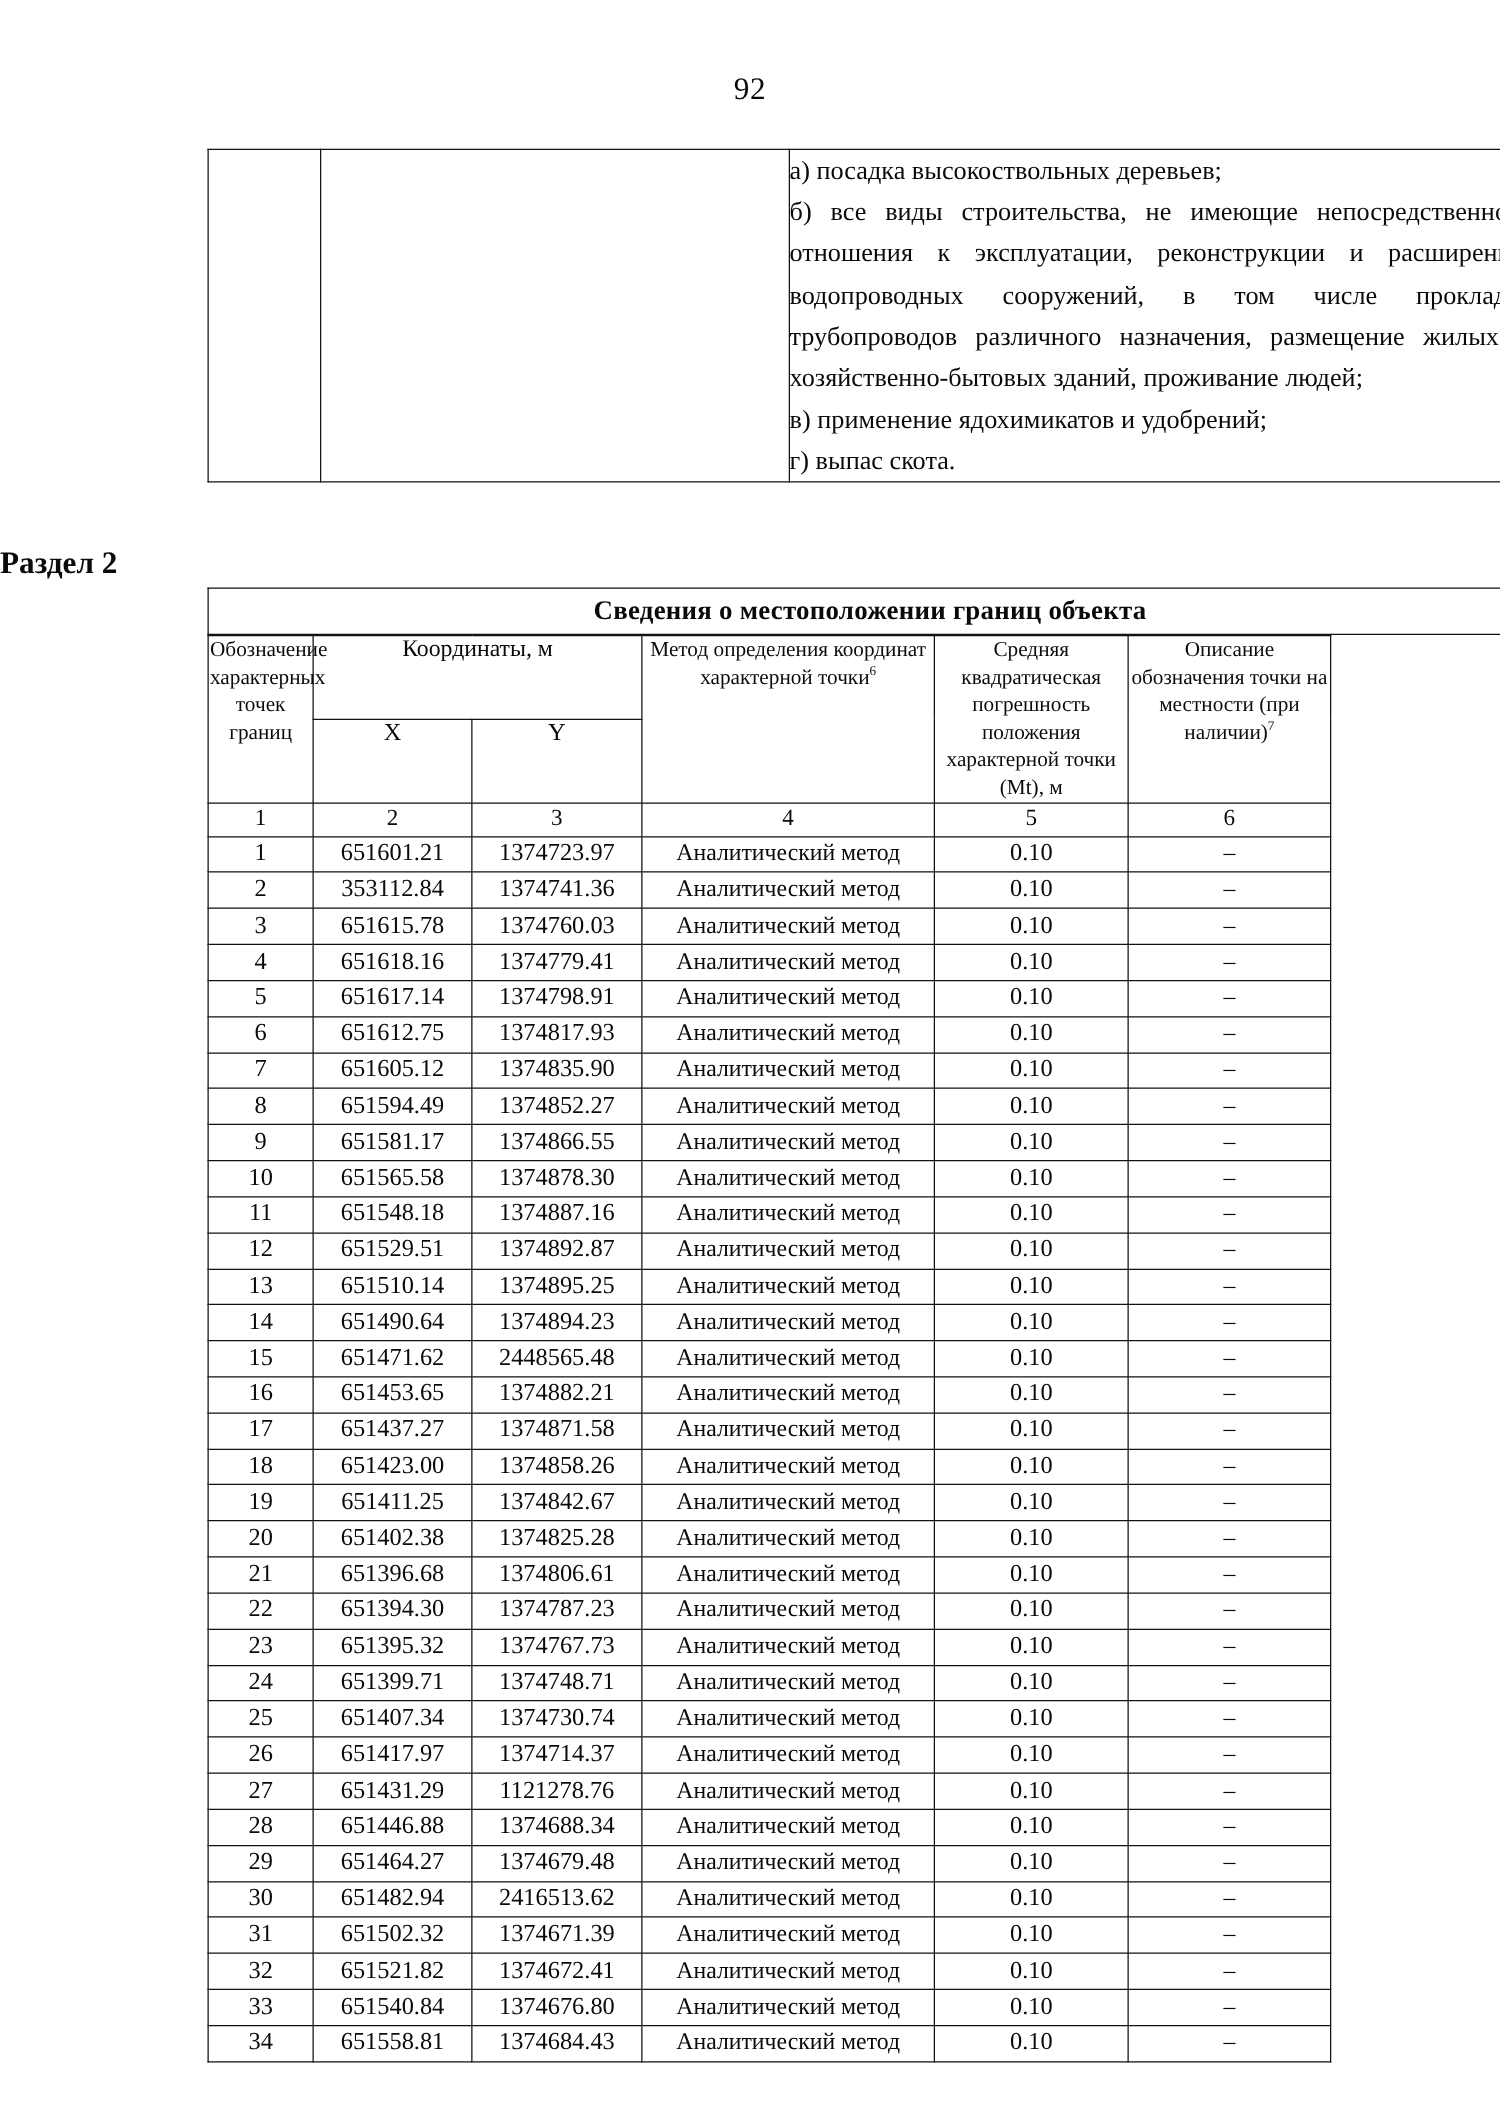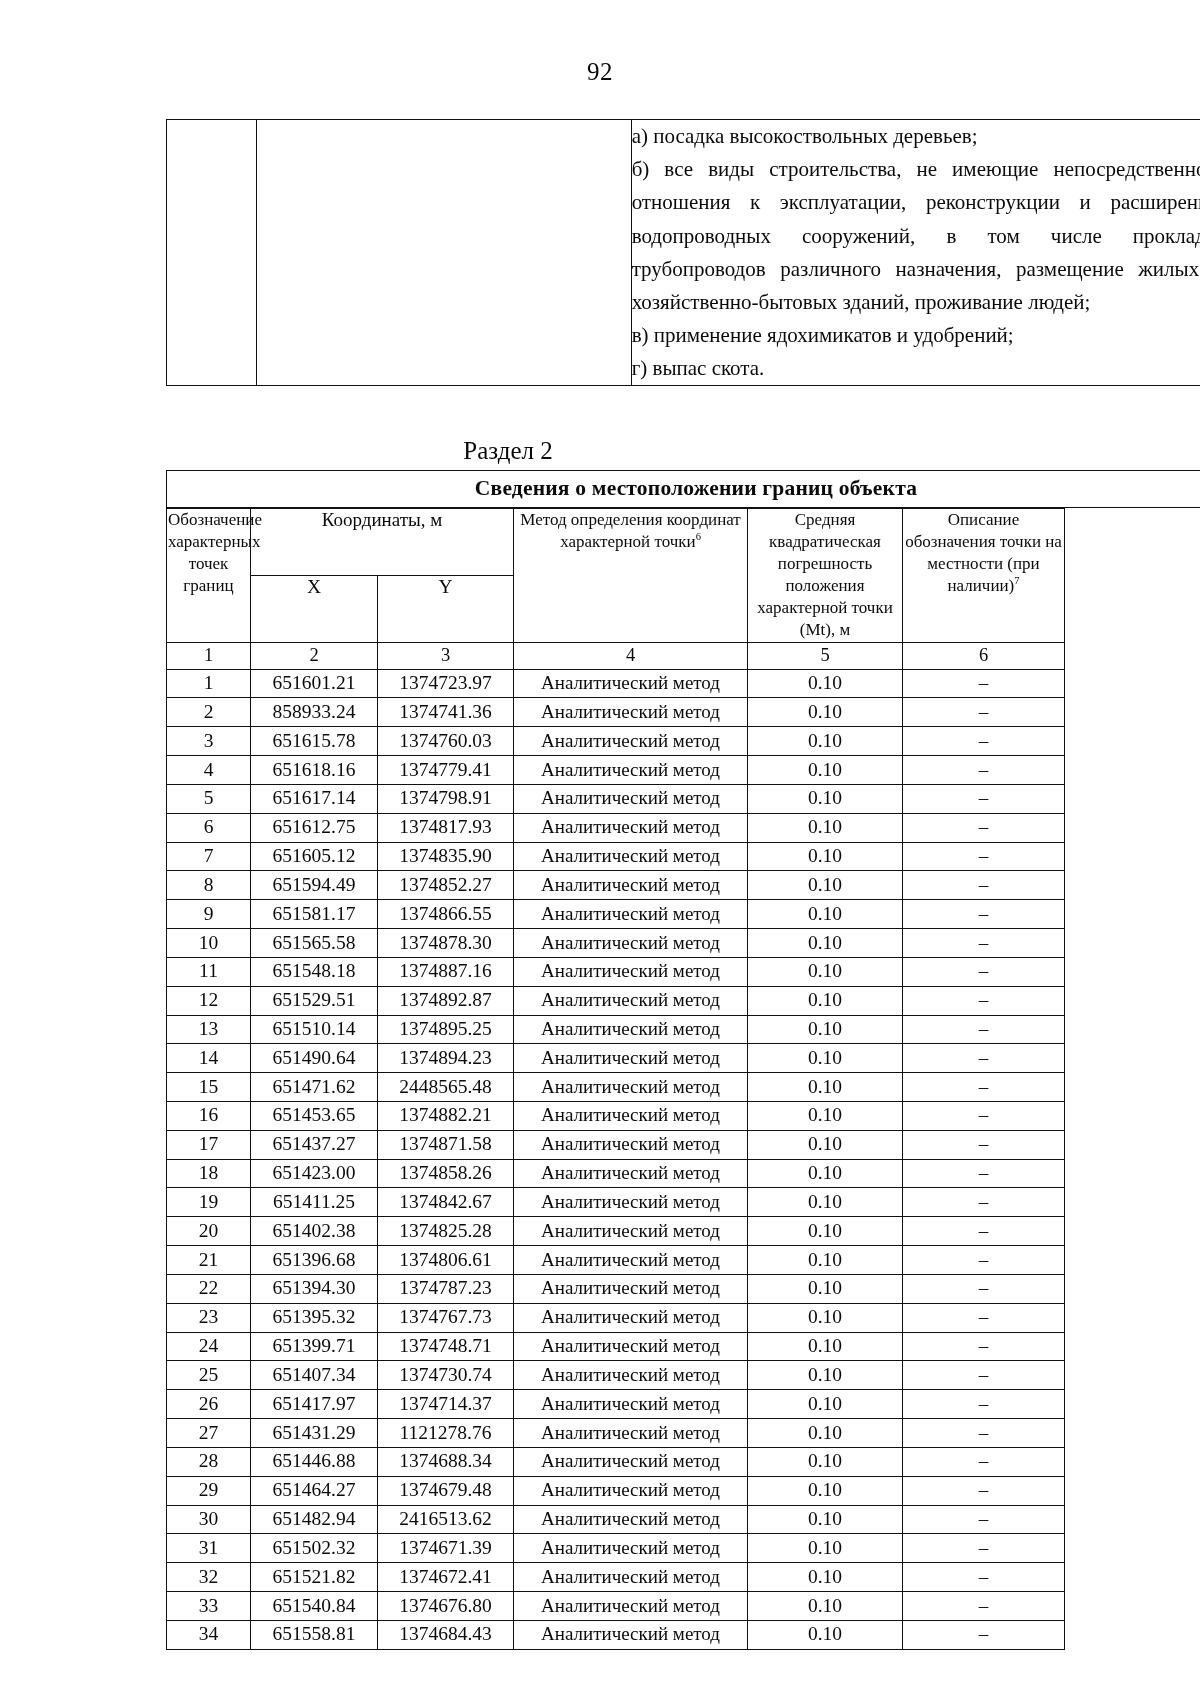--- a/index.html
+++ b/index.html
@@ -73,23 +73,23 @@
     text-align-last: left;
   }
   .empty-cell { min-height: 290px; }
 
   
   .section-heading {
     position: absolute;
     top: 437px;
     left: 0;
     width: 1016px;
-    text-align: center;
+    text-align: left;
     font-size: 25px;
-    font-weight: normal;
+    font-weight: bold;
   }
 
   
   .main-table-wrap {
     position: absolute;
     top: 470px;
     left: 166px;
   }
 
   .main-table .title-cell {
@@ -249,21 +249,21 @@
       <tr class="data-row">
             <td>1</td>
             <td>651601.21</td>
             <td>1374723.97</td>
             <td class="method">Аналитический метод</td>
             <td>0.10</td>
             <td class="dash">–</td>
           </tr>
           <tr class="data-row">
             <td>2</td>
-            <td>858933.24</td>
+            <td>353112.84</td>
             <td>1374741.36</td>
             <td class="method">Аналитический метод</td>
             <td>0.10</td>
             <td class="dash">–</td>
           </tr>
           <tr class="data-row">
             <td>3</td>
             <td>651615.78</td>
             <td>1374760.03</td>
             <td class="method">Аналитический метод</td>

